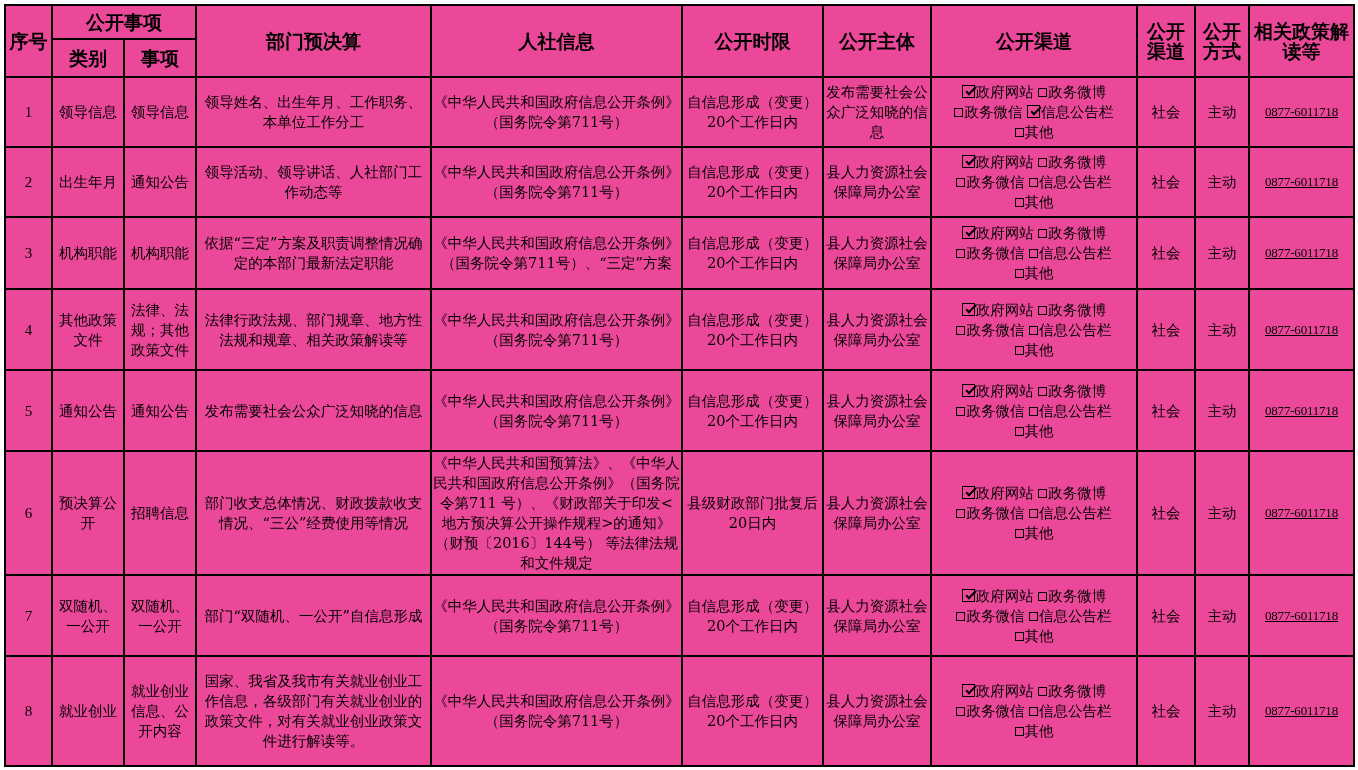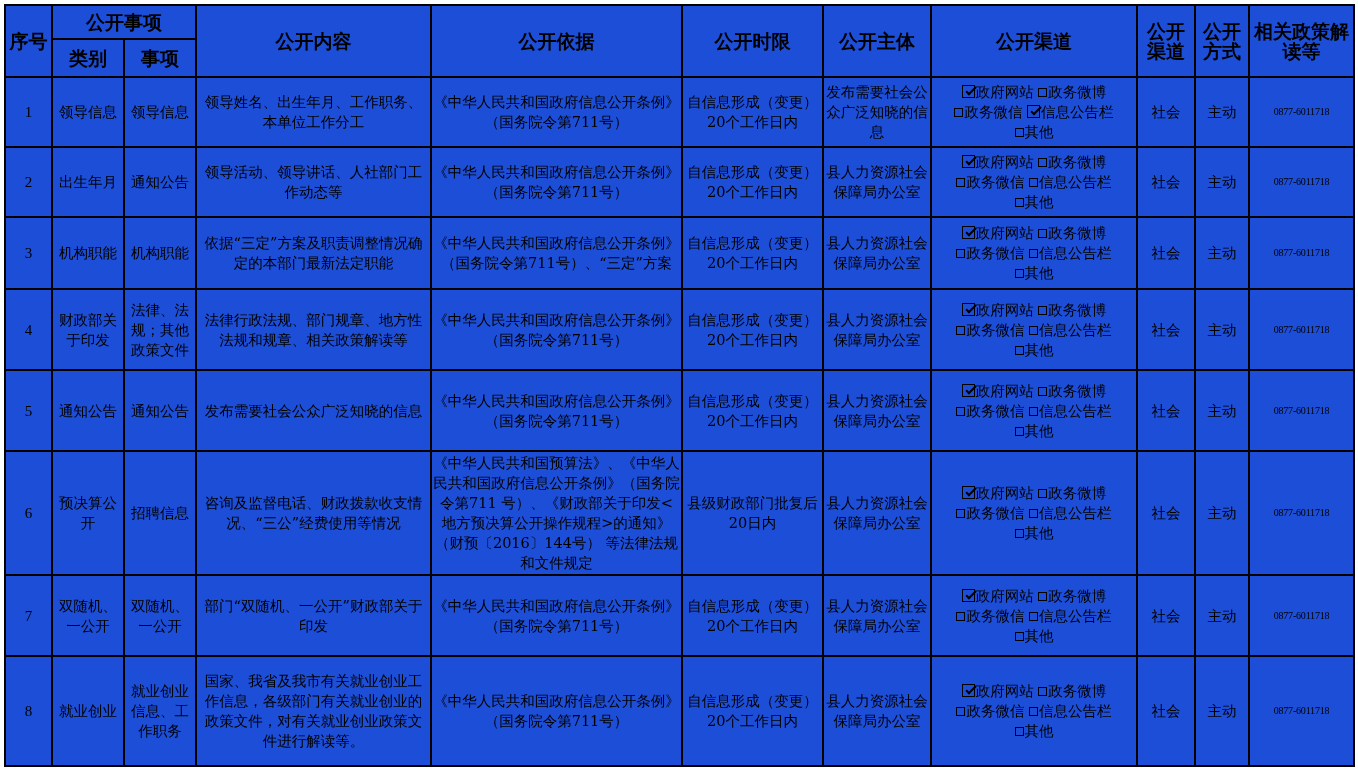--- a/index.html
+++ b/index.html
@@ -3,35 +3,35 @@
 <meta charset="utf-8">
 <style>
   html, body { margin: 0; padding: 0; background: #ffffff; }
   body { width: 1358px; height: 770px; overflow: hidden; position: relative; }
   table.disclosure {
     position: absolute; left: 4px; top: 4px;
     border-collapse: collapse;
     table-layout: fixed;
     font-family: "DejaVu Serif", "Liberation Serif", serif;
     color: #000;
-    background: #1d4ed8;
+    background: #ec4899;
   }
   table.disclosure td, table.disclosure th {
     border: 2px solid #000;
     padding: 0 1px;
     text-align: center;
     vertical-align: middle;
     overflow: hidden;
     word-break: break-all;
     line-height: 20px;
   }
   th { font-weight: bold; font-size: 19px; line-height: 30px; }
   td { font-size: 14.5px; font-weight: normal; }
   td.num { font-family: "Liberation Serif", serif; font-size: 15px; }
-  td.phone { font-family: "Liberation Serif", serif; font-size: 10px; letter-spacing: -0.2px; }
+  td.phone { font-family: "Liberation Serif", serif; font-size: 13px; letter-spacing: -0.2px; text-decoration: underline; }
   .channels { line-height: 20px; margin-top: 15px; }
   .ch { white-space: nowrap; }
   .box {
     display: inline-block; box-sizing: border-box;
     width: 9px; height: 9px; border: 1px solid #000;
     margin-right: 1px; vertical-align: 0px;
   }
   .box.checked {
     width: 13px; height: 13px; border: 1.5px solid #000; position: relative; vertical-align: -1px;
   }
@@ -58,22 +58,22 @@
     <col style="width:108px">
     <col style="width:206px">
     <col style="width:58px">
     <col style="width:54px">
     <col style="width:105px">
   </colgroup>
   <thead>
     <tr style="height:34px">
       <th rowspan="2">序号</th>
       <th colspan="2">公开事项</th>
-      <th rowspan="2">公开内容</th>
-      <th rowspan="2">公开依据</th>
+      <th rowspan="2">部门预决算</th>
+      <th rowspan="2">人社信息</th>
       <th rowspan="2">公开时限</th>
       <th rowspan="2">公开主体</th>
       <th rowspan="2">公开渠道</th>
       <th rowspan="2">公开渠道</th>
       <th rowspan="2">公开方式</th>
       <th rowspan="2">相关政策解读等</th>
     </tr>
     <tr style="height:38px">
       <th>类别</th>
       <th>事项</th>
@@ -126,21 +126,21 @@
           <div><span class="ch"><span class="box checked"></span><span>政府网站</span></span> <span class="ch"><span class="box"></span><span>政务微博</span></span></div>
           <div><span class="ch"><span class="box"></span><span>政务微信</span></span> <span class="ch"><span class="box"></span><span>信息公告栏</span></span></div>
           <div><span class="ch"><span class="box"></span><span>其他</span></span></div>
         </td>
     <td>社会</td>
     <td>主动</td>
     <td class="phone">0877-6011718</td>
   </tr>
       <tr style="height: 81px;">
     <td class="num">4</td>
-    <td>财政部关于印发</td>
+    <td>其他政策文件</td>
     <td>法律、法规；其他政策文件</td>
     <td>法律行政法规、部门规章、地方性法规和规章、相关政策解读等</td>
     <td>《中华人民共和国政府信息公开条例》（国务院令第711号）</td>
     <td>自信息形成（变更）20个工作日内</td>
     <td>县人力资源社会保障局办公室</td>
     <td class="channels">
           <div><span class="ch"><span class="box checked"></span><span>政府网站</span></span> <span class="ch"><span class="box"></span><span>政务微博</span></span></div>
           <div><span class="ch"><span class="box"></span><span>政务微信</span></span> <span class="ch"><span class="box"></span><span>信息公告栏</span></span></div>
           <div><span class="ch"><span class="box"></span><span>其他</span></span></div>
         </td>
@@ -162,54 +162,54 @@
           <div><span class="ch"><span class="box"></span><span>其他</span></span></div>
         </td>
     <td>社会</td>
     <td>主动</td>
     <td class="phone">0877-6011718</td>
   </tr>
       <tr style="height: 124px;">
     <td class="num">6</td>
     <td>预决算公开</td>
     <td>招聘信息</td>
-    <td>咨询及监督电话、财政拨款收支情况、“三公”经费使用等情况</td>
+    <td>部门收支总体情况、财政拨款收支情况、“三公”经费使用等情况</td>
     <td>《中华人民共和国预算法》、《中华人民共和国政府信息公开条例》（国务院令第711 号）、《财政部关于印发&lt;地方预决算公开操作规程&gt;的通知》（财预〔2016〕144号） 等法律法规和文件规定</td>
     <td>县级财政部门批复后20日内</td>
     <td>县人力资源社会保障局办公室</td>
     <td class="channels">
           <div><span class="ch"><span class="box checked"></span><span>政府网站</span></span> <span class="ch"><span class="box"></span><span>政务微博</span></span></div>
           <div><span class="ch"><span class="box"></span><span>政务微信</span></span> <span class="ch"><span class="box"></span><span>信息公告栏</span></span></div>
           <div><span class="ch"><span class="box"></span><span>其他</span></span></div>
         </td>
     <td>社会</td>
     <td>主动</td>
     <td class="phone">0877-6011718</td>
   </tr>
       <tr style="height: 81px;">
     <td class="num">7</td>
     <td>双随机、一公开</td>
     <td>双随机、一公开</td>
-    <td>部门“双随机、一公开”财政部关于印发</td>
+    <td>部门“双随机、一公开”自信息形成</td>
     <td>《中华人民共和国政府信息公开条例》（国务院令第711号）</td>
     <td>自信息形成（变更）20个工作日内</td>
     <td>县人力资源社会保障局办公室</td>
     <td class="channels">
           <div><span class="ch"><span class="box checked"></span><span>政府网站</span></span> <span class="ch"><span class="box"></span><span>政务微博</span></span></div>
           <div><span class="ch"><span class="box"></span><span>政务微信</span></span> <span class="ch"><span class="box"></span><span>信息公告栏</span></span></div>
           <div><span class="ch"><span class="box"></span><span>其他</span></span></div>
         </td>
     <td>社会</td>
     <td>主动</td>
     <td class="phone">0877-6011718</td>
   </tr>
       <tr style="height: 110px;">
     <td class="num">8</td>
     <td>就业创业</td>
-    <td>就业创业信息、工作职务</td>
+    <td>就业创业信息、公开内容</td>
     <td>国家、我省及我市有关就业创业工作信息，各级部门有关就业创业的政策文件，对有关就业创业政策文件进行解读等。</td>
     <td>《中华人民共和国政府信息公开条例》（国务院令第711号）</td>
     <td>自信息形成（变更）20个工作日内</td>
     <td>县人力资源社会保障局办公室</td>
     <td class="channels">
           <div><span class="ch"><span class="box checked"></span><span>政府网站</span></span> <span class="ch"><span class="box"></span><span>政务微博</span></span></div>
           <div><span class="ch"><span class="box"></span><span>政务微信</span></span> <span class="ch"><span class="box"></span><span>信息公告栏</span></span></div>
           <div><span class="ch"><span class="box"></span><span>其他</span></span></div>
         </td>
     <td>社会</td>

